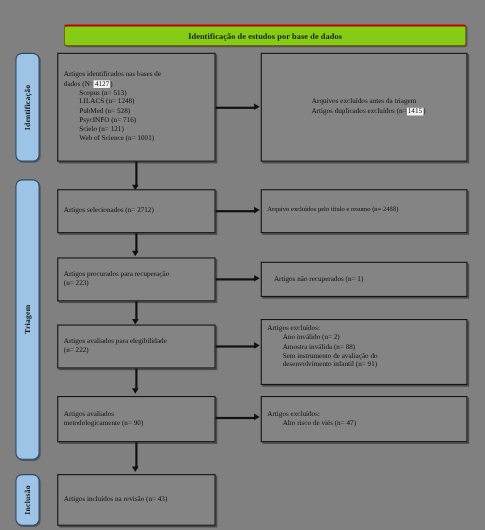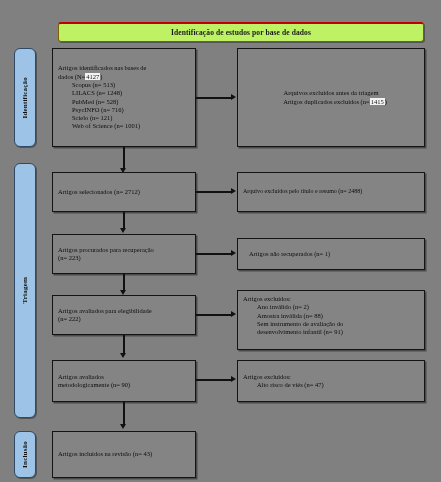--- a/index.html
+++ b/index.html
@@ -22,21 +22,21 @@
   }
 
   
   .node {
     position: absolute;
     box-sizing: border-box;
   }
 
   
   .banner {
-    background: #bef264;
+    background: #84cc16;
     border: 1px solid #7F6000;
     border-top: 2px solid #C00000;
     border-radius: 3px;
     display: flex;
     align-items: center;
     justify-content: center;
     box-shadow: 1px 1px 0 #555;
   }
   .banner-text {
     font-size: 7.5px;

